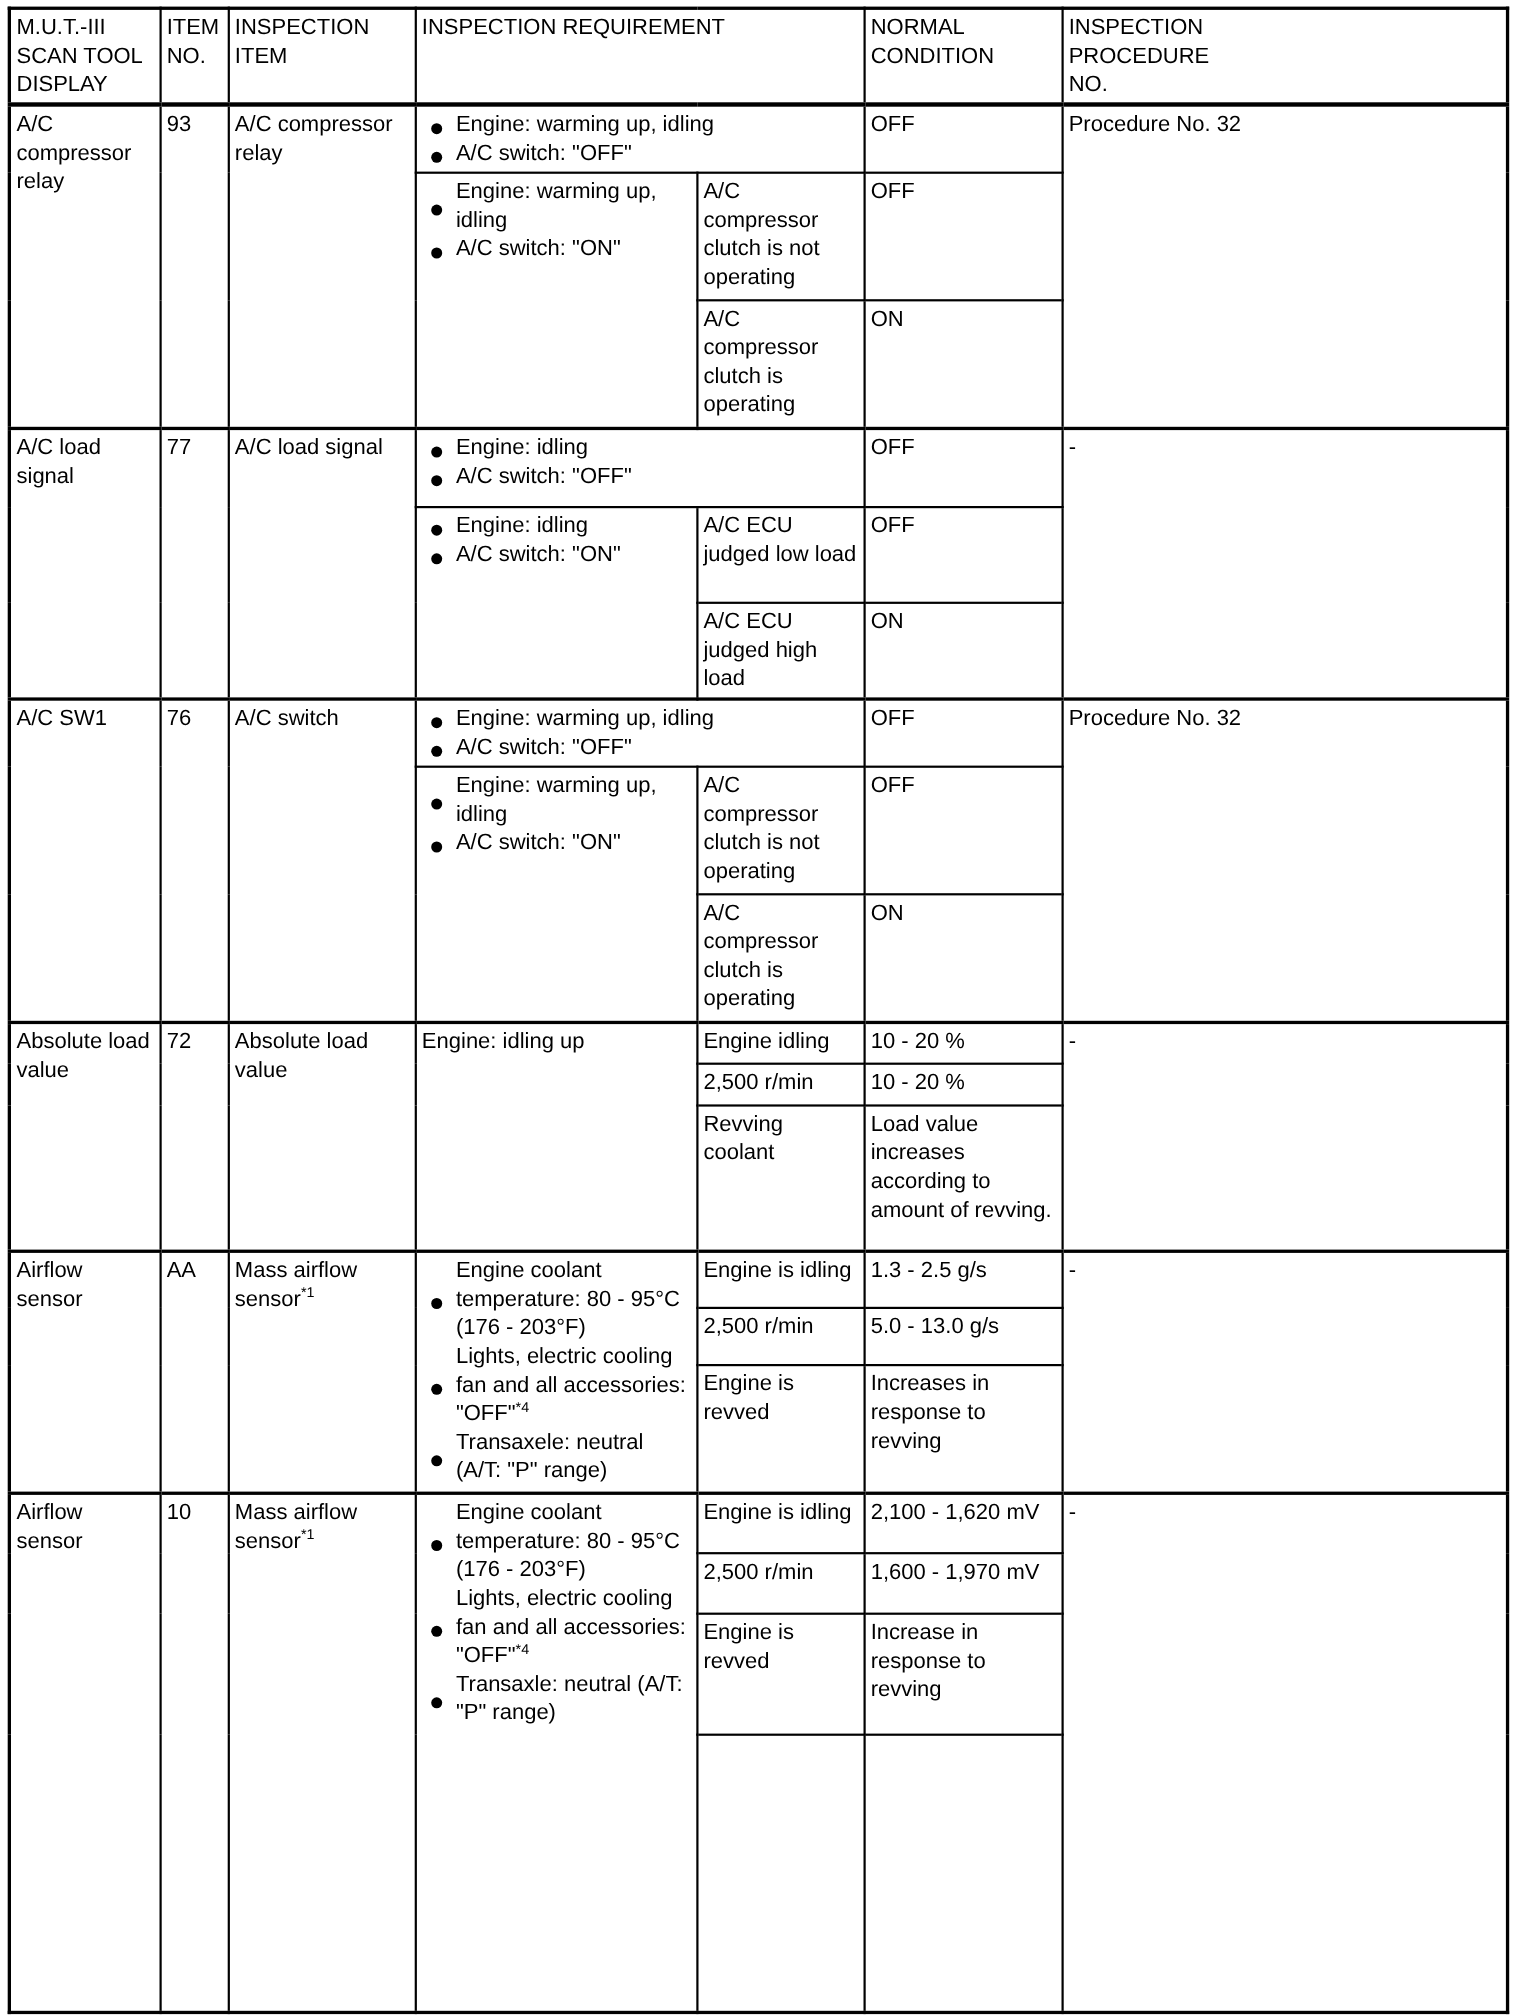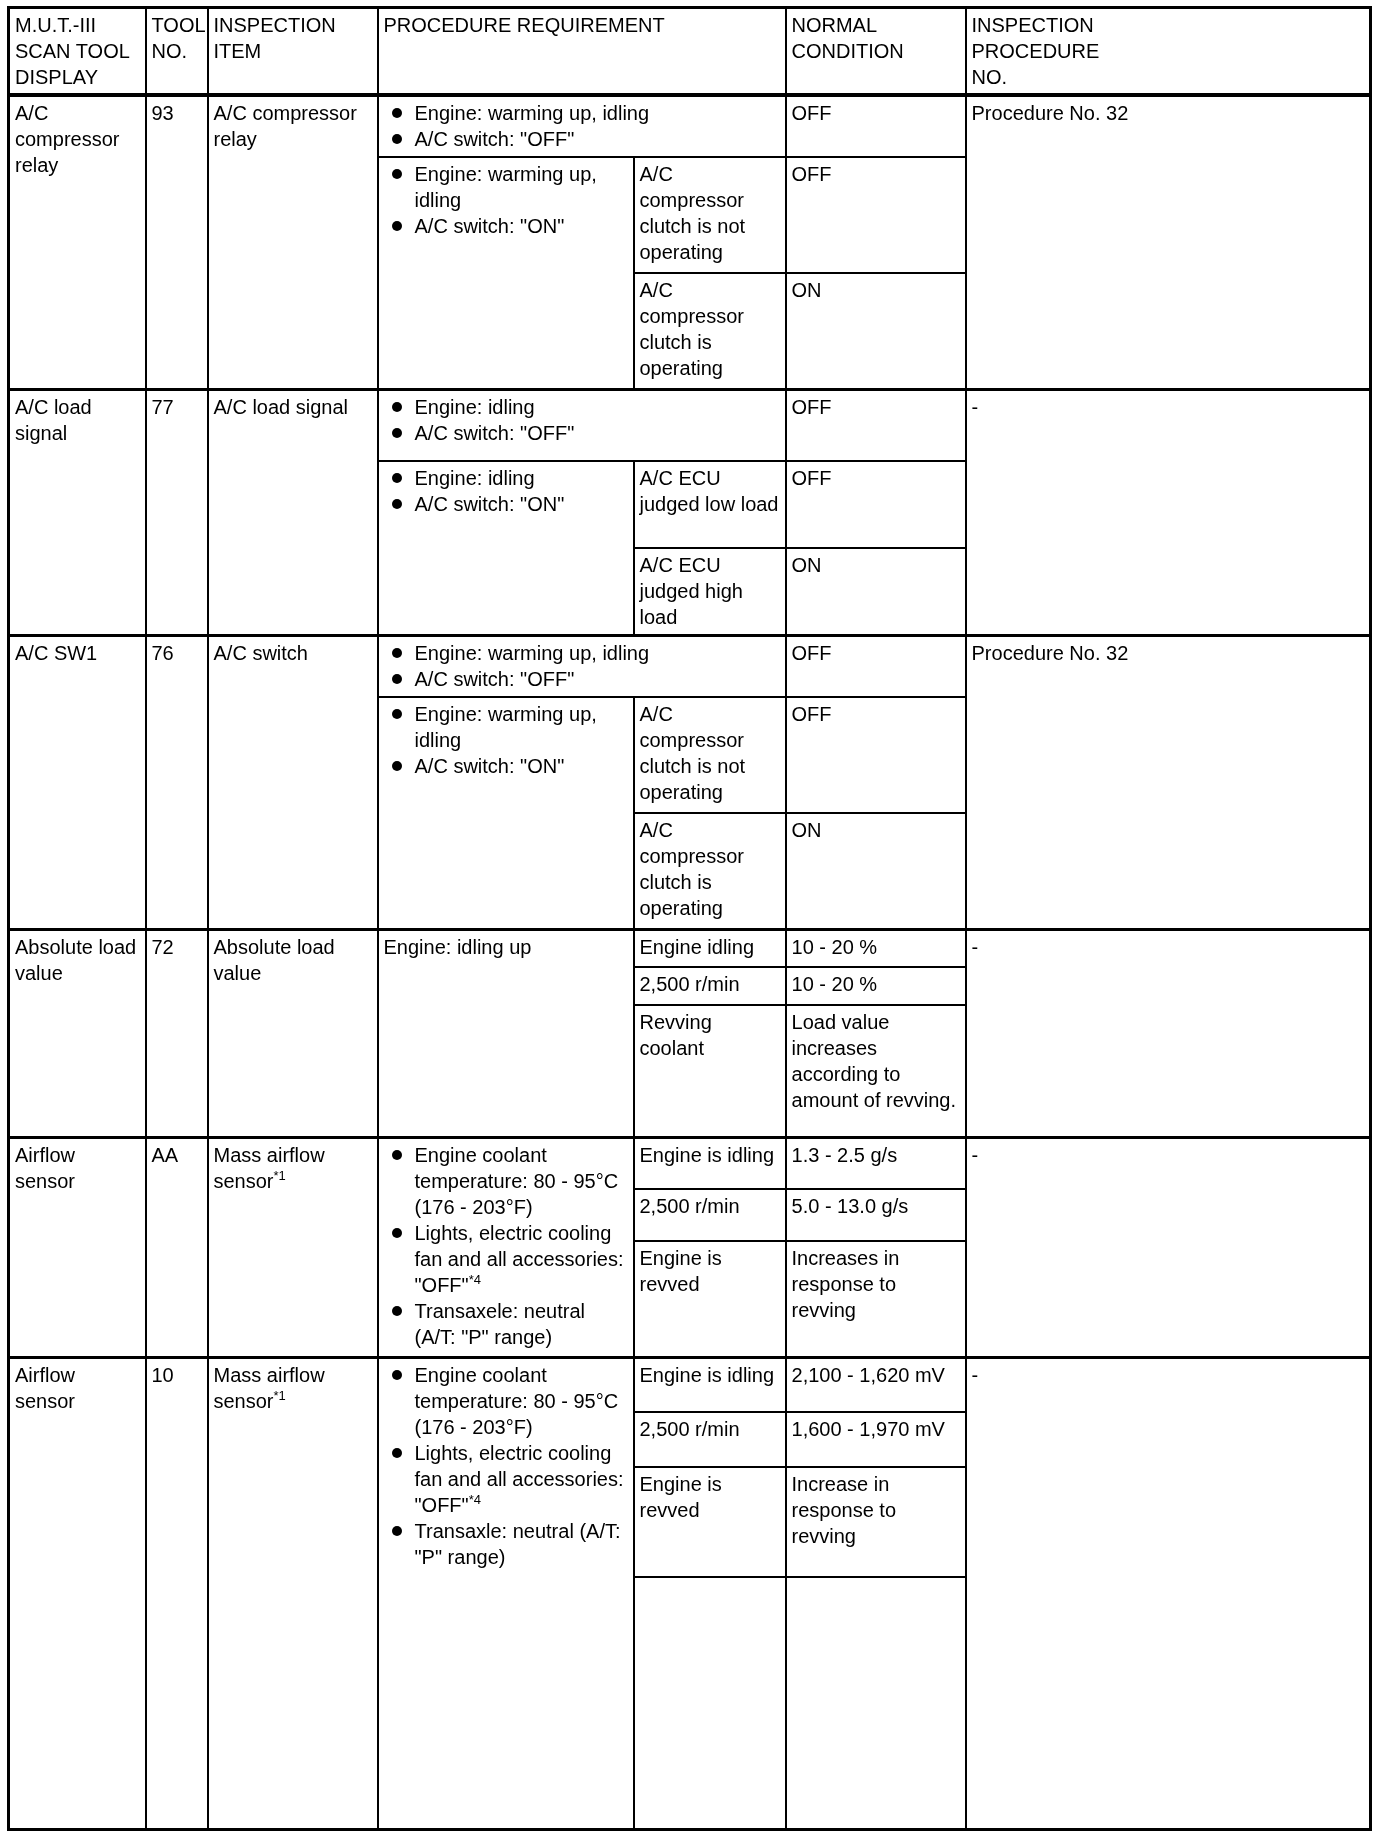--- a/index.html
+++ b/index.html
@@ -29,21 +29,21 @@
     vertical-align: top;
     text-align: left;
     padding: 3px 5px;
     overflow: hidden;
   }
   th {
     font-weight: normal;
     border-bottom: 4px solid var(--ink);
   }
   tr.major > td { border-top: 3px solid var(--ink); }
-  .bullet-item { display: flex; align-items: flex-start; }
+  .bullet-item { display: flex; align-items: center; }
   .dot {
     flex: 0 0 auto;
     width: 10px; height: 10px;
     border-radius: 50%;
     background: var(--ink);
     margin: 8px 13px 0 8px;
   }
   .bt { flex: 1 1 auto; min-width: 0; }
   sup { font-size: 13px; line-height: 1; }
   .cellw { max-width: 168px; }
@@ -57,23 +57,23 @@
     <col style="width:62px">
     <col style="width:170px">
     <col style="width:256px">
     <col style="width:152px">
     <col style="width:180px">
     <col style="width:405px">
   </colgroup>
   <thead>
     <tr style="height:84px">
       <th>M.U.T.-III SCAN TOOL DISPLAY</th>
-      <th>TOOL NO.</th>
+      <th>ITEM NO.</th>
       <th>INSPECTION ITEM</th>
-      <th colspan="2">PROCEDURE REQUIREMENT</th>
+      <th colspan="2">INSPECTION REQUIREMENT</th>
       <th>NORMAL CONDITION</th>
       <th>
           <div class="cellw">INSPECTION PROCEDURE NO.</div>
         </th>
     </tr>
   </thead>
   <tbody>
 
     <tr class="major" style="height:62px">
       <td rowspan="3">A/C compressor relay</td>

